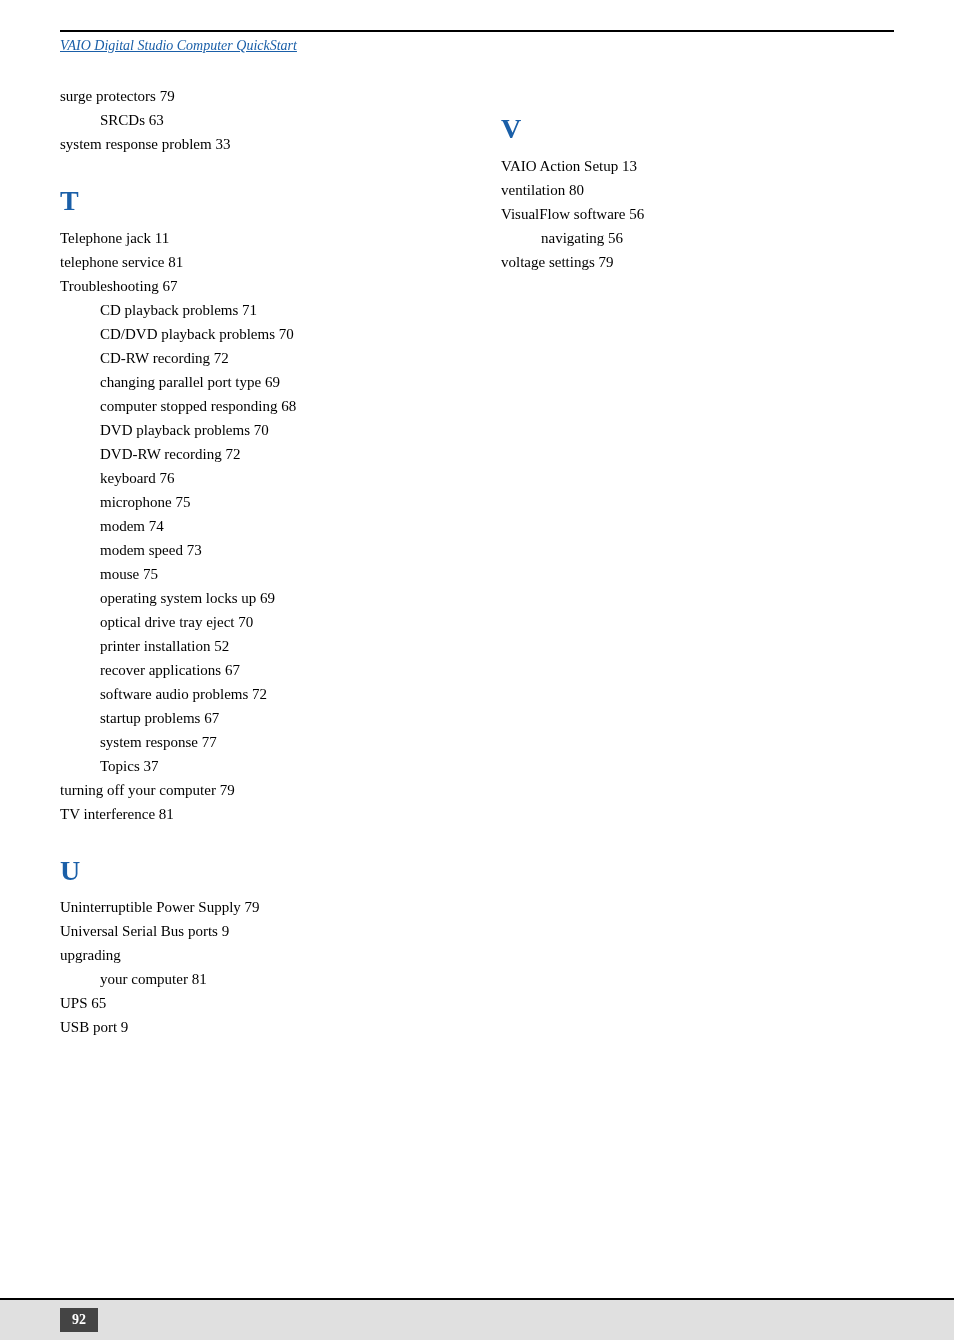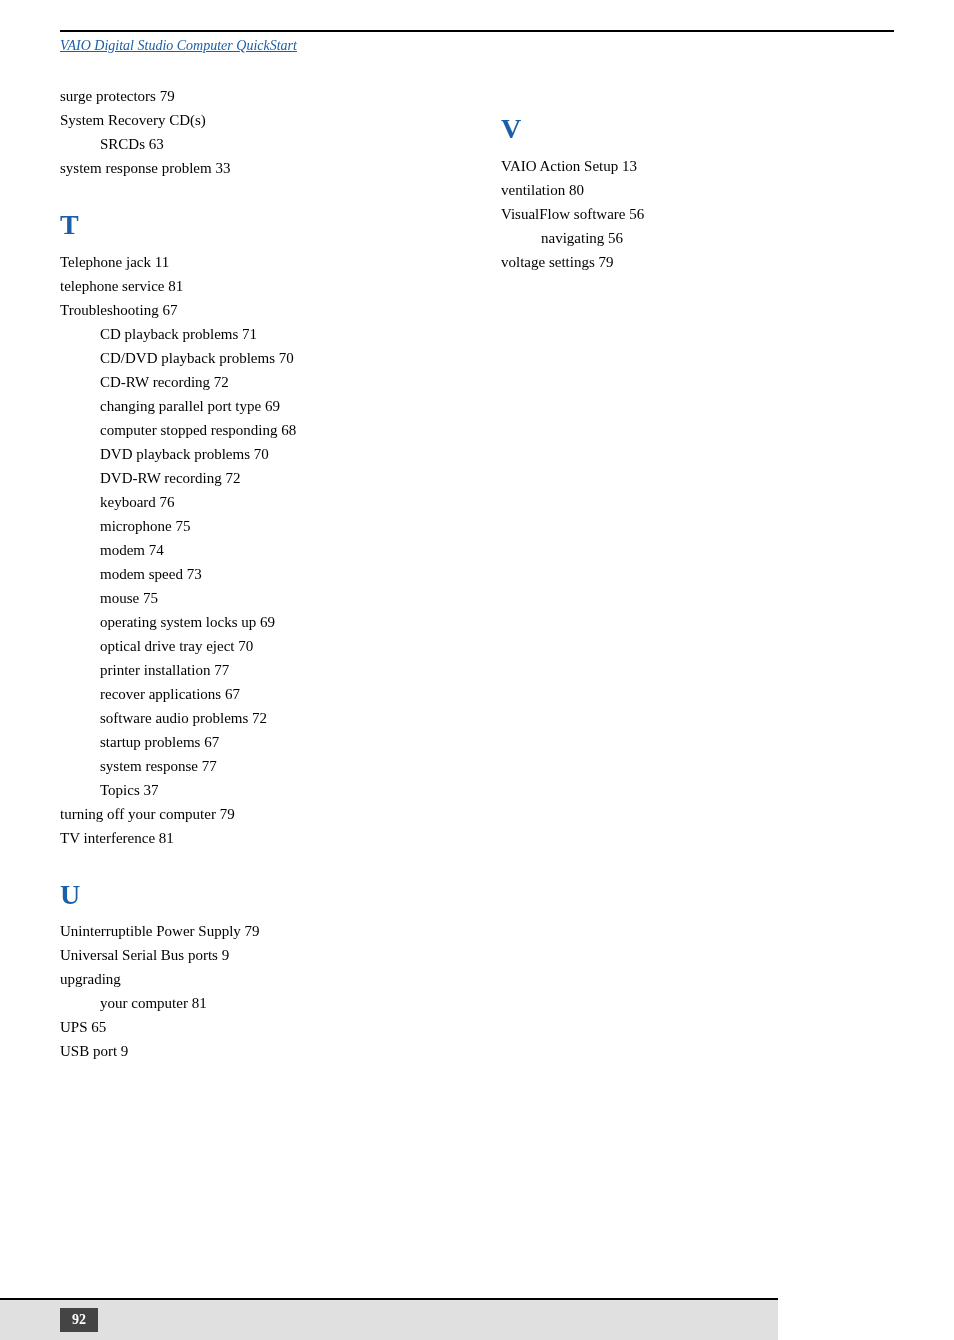--- a/index.html
+++ b/index.html
@@ -69,21 +69,21 @@
     }
 
     .indent1 {
       padding-left: 40px;
     }
 
     .footer-bar {
       position: absolute;
       bottom: 0;
       left: 0;
-      width: 778px;
+      width: 954px;
       border-top: 2px solid #000;
       background: #e0e0e0;
       padding: 8px 60px;
       display: flex;
       align-items: center;
     }
 
     .page-number {
       background: #444;
       color: #fff;
@@ -97,21 +97,20 @@
 
 <div class="page-container">
   <div class="header-line"></div>
   <div class="header-title">VAIO Digital Studio Computer QuickStart</div>
 
   <div class="two-col">
 
     <div class="left-col">
 
       <div class="entry">surge protectors 79</div>
-      <div class="entry">System Recovery CD(s)</div>
       <div class="entry indent1">SRCDs 63</div>
       <div class="entry">system response problem 33</div>
 
       <div class="section-letter">T</div>
       <div class="entry">Telephone jack 11</div>
       <div class="entry">telephone service 81</div>
       <div class="entry">Troubleshooting 67</div>
       <div class="entry indent1">CD playback problems 71</div>
       <div class="entry indent1">CD/DVD playback problems 70</div>
       <div class="entry indent1">CD-RW recording 72</div>
@@ -119,21 +118,21 @@
       <div class="entry indent1">computer stopped responding 68</div>
       <div class="entry indent1">DVD playback problems 70</div>
       <div class="entry indent1">DVD-RW recording 72</div>
       <div class="entry indent1">keyboard 76</div>
       <div class="entry indent1">microphone 75</div>
       <div class="entry indent1">modem 74</div>
       <div class="entry indent1">modem speed 73</div>
       <div class="entry indent1">mouse 75</div>
       <div class="entry indent1">operating system locks up 69</div>
       <div class="entry indent1">optical drive tray eject 70</div>
-      <div class="entry indent1">printer installation 77</div>
+      <div class="entry indent1">printer installation 52</div>
       <div class="entry indent1">recover applications 67</div>
       <div class="entry indent1">software audio problems 72</div>
       <div class="entry indent1">startup problems 67</div>
       <div class="entry indent1">system response 77</div>
       <div class="entry indent1">Topics 37</div>
       <div class="entry">turning off your computer 79</div>
       <div class="entry">TV interference 81</div>
 
       <div class="section-letter">U</div>
       <div class="entry">Uninterruptible Power Supply 79</div>

